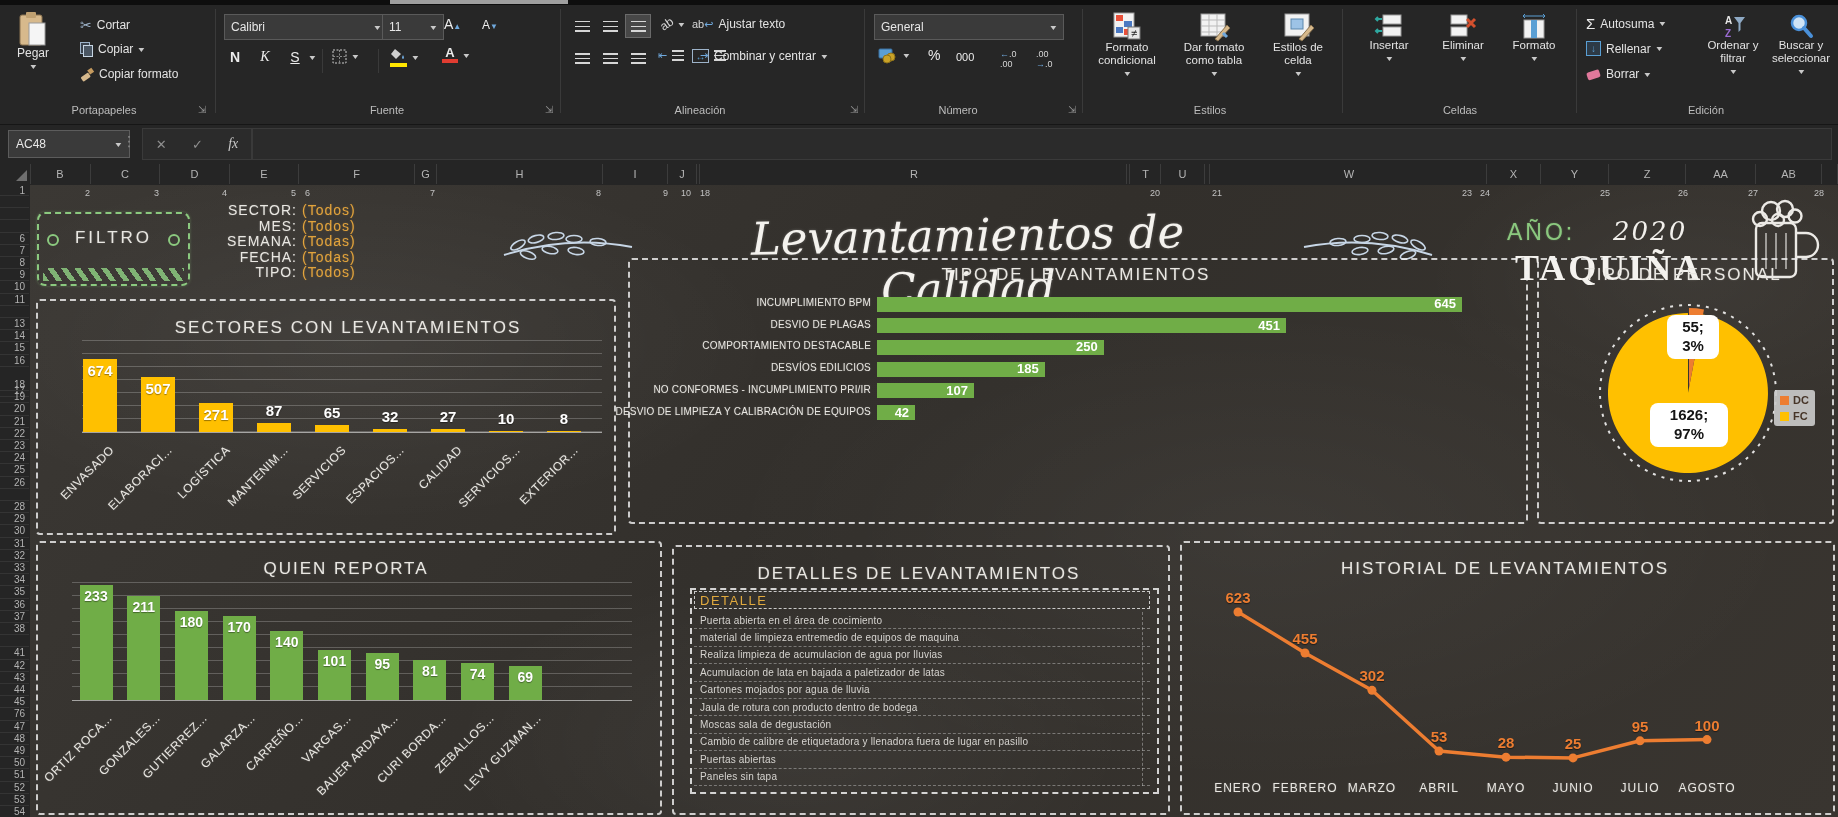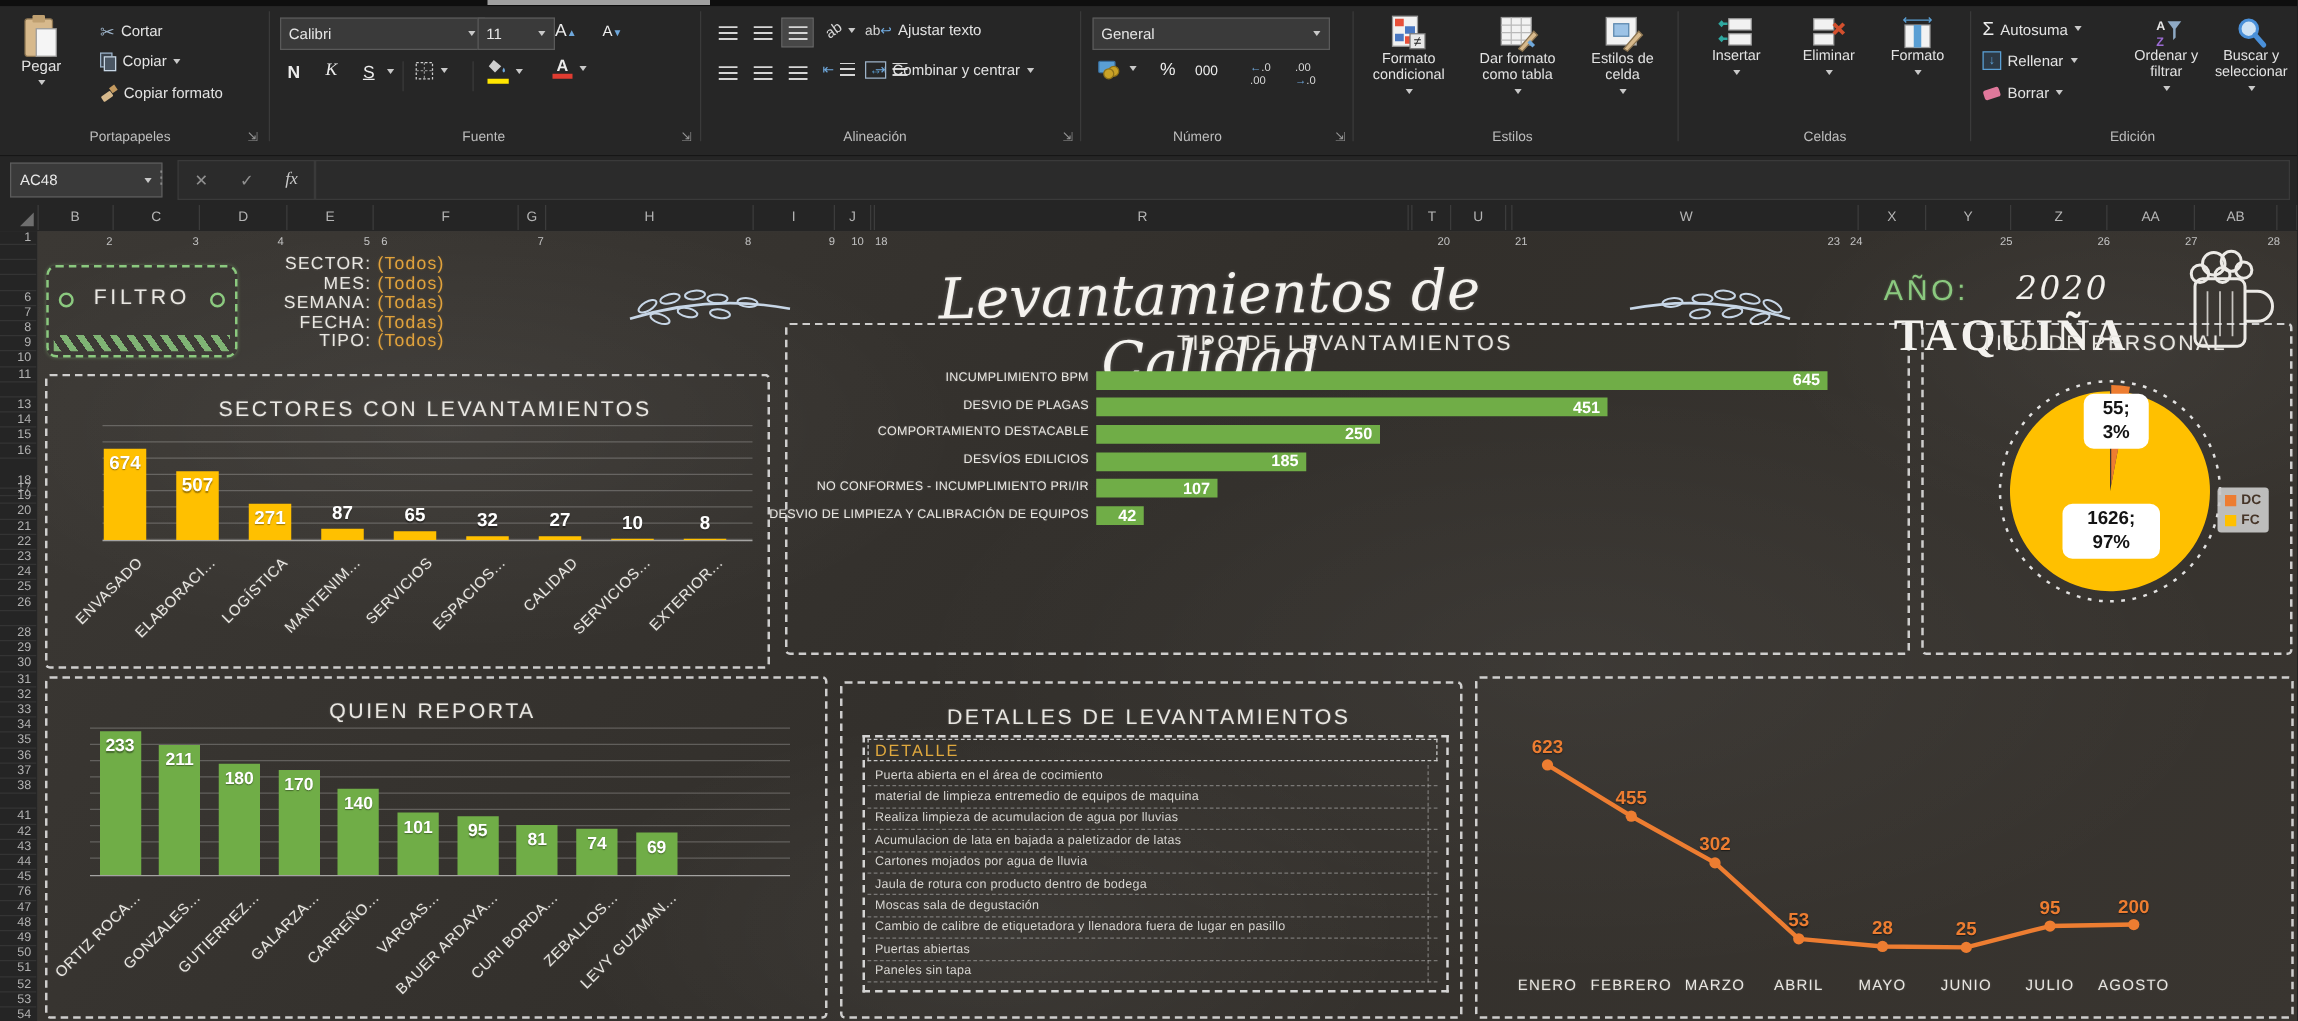--- a/index.html
+++ b/index.html
@@ -669,20 +669,21 @@
         <div class="trow" style="left: 664px; top: 444.4px; width: 456px; height: 17.4px;">material de limpieza entremedio de equipos de maquina</div>
         <div class="trow" style="left: 664px; top: 461.8px; width: 456px; height: 17.4px;">Realiza limpieza de acumulacion de agua por lluvias</div>
         <div class="trow" style="left: 664px; top: 479.2px; width: 456px; height: 17.4px;">Acumulacion de lata en bajada a paletizador de latas</div>
         <div class="trow" style="left: 664px; top: 496.6px; width: 456px; height: 17.4px;">Cartones mojados por agua de lluvia</div>
         <div class="trow" style="left: 664px; top: 514px; width: 456px; height: 17.4px;">Jaula de rotura con producto dentro de bodega</div>
         <div class="trow" style="left: 664px; top: 531.4px; width: 456px; height: 17.4px;">Moscas sala de degustación</div>
         <div class="trow" style="left: 664px; top: 548.8px; width: 456px; height: 17.4px;">Cambio de calibre de etiquetadora y llenadora fuera de lugar en pasillo</div>
         <div class="trow" style="left: 664px; top: 583.6px; width: 456px; height: 17.4px;">Paneles sin tapa</div>
         <div class="trow" style="left: 664px; top: 566.2px; width: 456px; height: 17.4px;">Puertas abiertas</div>
         <div style="position: absolute; left: 1112px; top: 427px; width: 0px; height: 174px; border-left: 1px dashed rgba(205, 205, 205, 0.45);"></div>
+        <div class="ptitle chalk" style="left: 1475px; top: 374px;">HISTORIAL DE LEVANTAMIENTOS</div>
         <svg width="651" height="240" style="position:absolute;left:1150px;top:390px;">
           <polyline points="58,36.988 125,77.98000000000002 192,115.31200000000001 259,176.06799999999998 326,182.168 393,182.89999999999998 460,165.82000000000005 527,164.60000000000002" fill="none" stroke="#ED7D31" stroke-width="3.5" stroke-linejoin="round" stroke-linecap="round"></polyline>
           <circle cx="58" cy="36.988" r="4.5" fill="#ED7D31"></circle>
           <circle cx="125" cy="77.98000000000002" r="4.5" fill="#ED7D31"></circle>
           <circle cx="192" cy="115.31200000000001" r="4.5" fill="#ED7D31"></circle>
           <circle cx="259" cy="176.06799999999998" r="4.5" fill="#ED7D31"></circle>
           <circle cx="326" cy="182.168" r="4.5" fill="#ED7D31"></circle>
           <circle cx="393" cy="182.89999999999998" r="4.5" fill="#ED7D31"></circle>
           <circle cx="460" cy="165.82000000000005" r="4.5" fill="#ED7D31"></circle>
           <circle cx="527" cy="164.60000000000002" r="4.5" fill="#ED7D31"></circle>
@@ -694,17 +695,17 @@
         <div class="lval" style="left: 1317px; top: 482.312px;">302</div>
         <div class="mlab chalk" style="left: 1300px; top: 596px;">MARZO</div>
         <div class="lval" style="left: 1384px; top: 543.068px;">53</div>
         <div class="mlab chalk" style="left: 1367px; top: 596px;">ABRIL</div>
         <div class="lval" style="left: 1451px; top: 549.168px;">28</div>
         <div class="mlab chalk" style="left: 1434px; top: 596px;">MAYO</div>
         <div class="lval" style="left: 1518px; top: 549.9px;">25</div>
         <div class="mlab chalk" style="left: 1501px; top: 596px;">JUNIO</div>
         <div class="lval" style="left: 1585px; top: 532.82px;">95</div>
         <div class="mlab chalk" style="left: 1568px; top: 596px;">JULIO</div>
-        <div class="lval" style="left: 1652px; top: 531.6px;">200</div>
+        <div class="lval" style="left: 1652px; top: 531.6px;">100</div>
         <div class="mlab chalk" style="left: 1635px; top: 596px;">AGOSTO</div>
       </div>
   </div>
 </div>
 
 </body></html>

